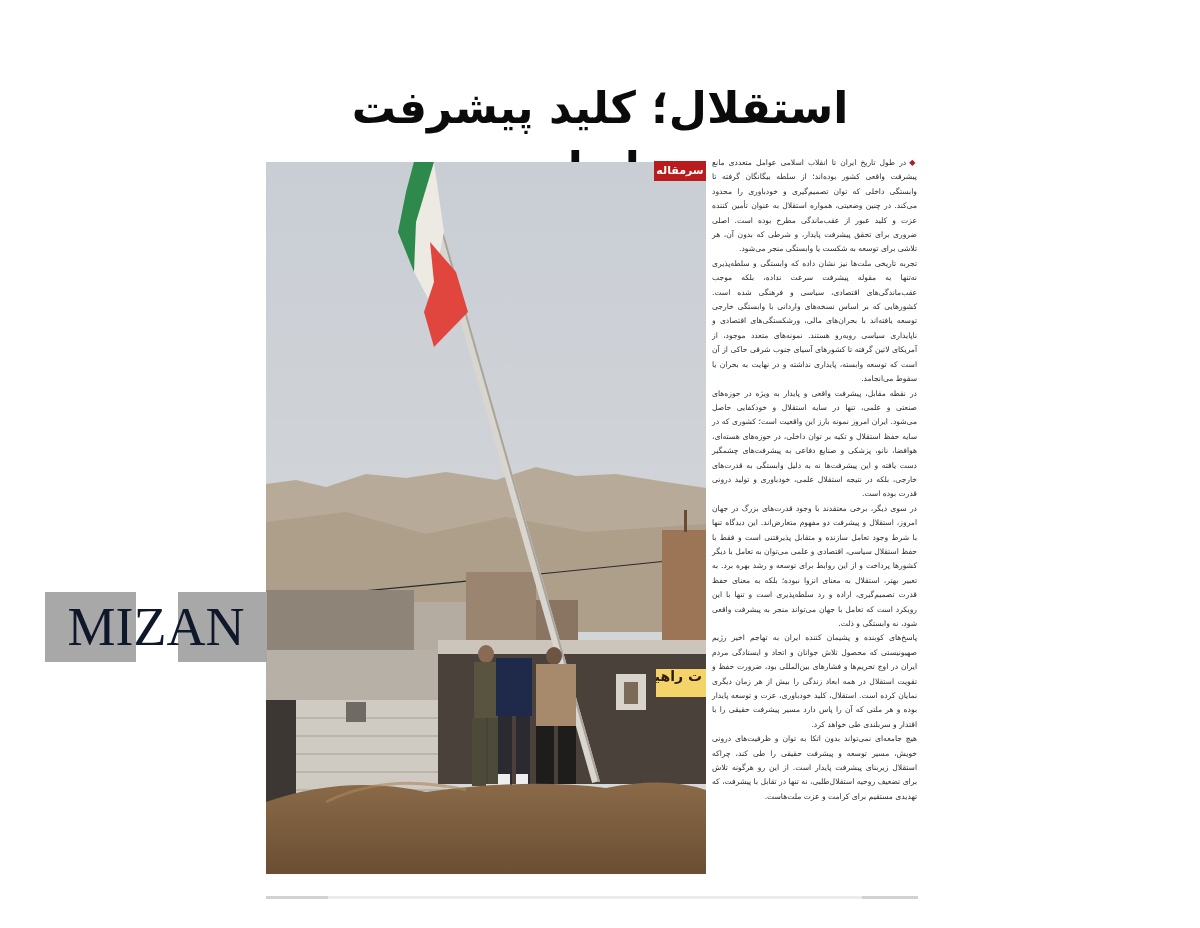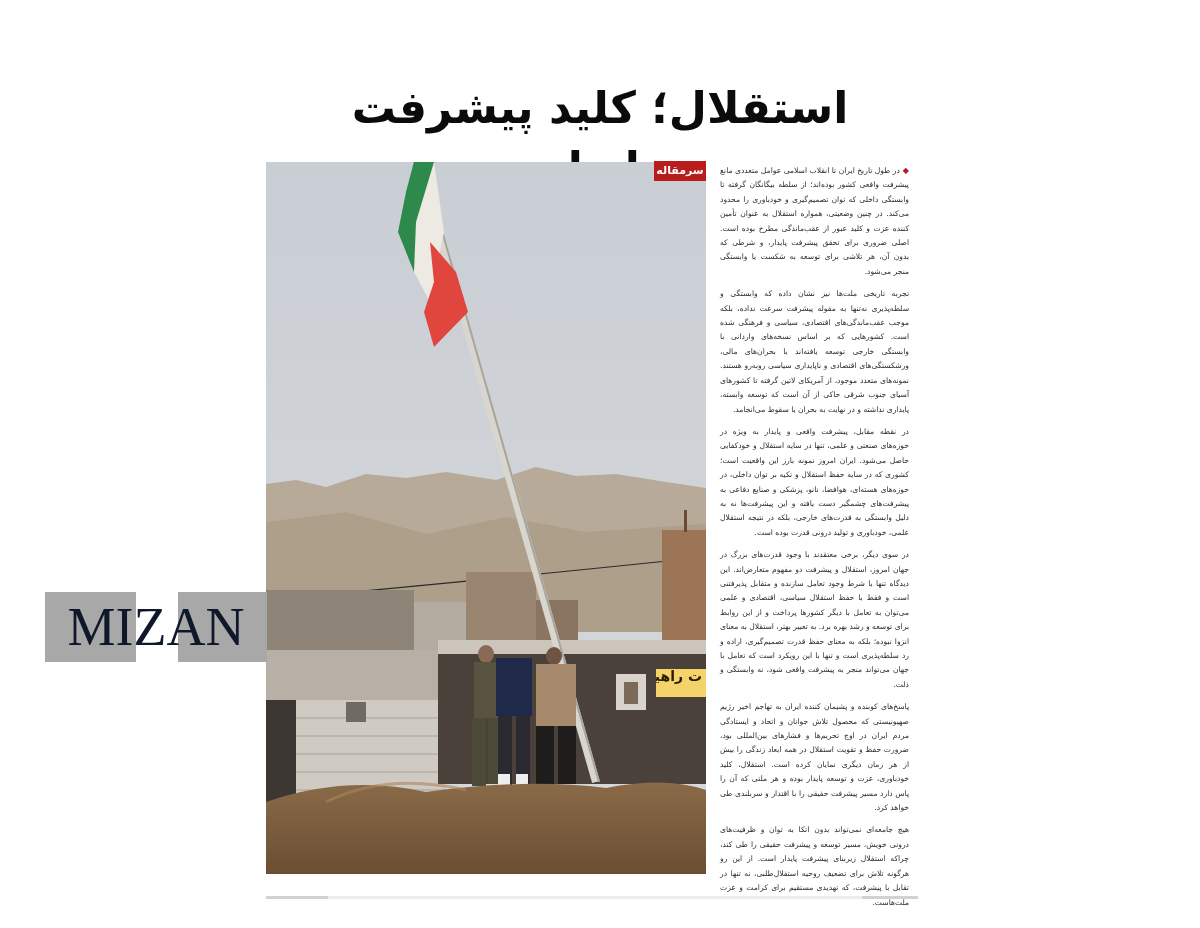--- a/index.html
+++ b/index.html
@@ -3,21 +3,21 @@
 <meta charset="utf-8">
 <style>
   html, body { margin:0; padding:0; }
   body { width:1200px; height:928px; background:#ffffff; position:relative; overflow:hidden; font-family:"DejaVu Sans", sans-serif; }
   .headline { position:absolute; left:300px; top:78px; width:600px; text-align:center; direction:rtl; font-family:"DejaVu Sans", sans-serif; font-weight:bold; font-size:44px; line-height:60px; color:#0b0b0b; letter-spacing:-1px; }
   .photo { position:absolute; left:266px; top:162px; width:440px; height:712px; overflow:hidden; background:#cfd3d8; }
   .photo svg { display:block; }
   .badge { position:absolute; left:654px; top:161px; width:52px; height:20px; background:#b91c1c; color:#fff; font-size:11px; font-weight:bold; text-align:center; line-height:20px; direction:rtl; z-index:3; }
   .shop-sign { position:absolute; left:656px; top:669px; width:50px; height:28px; background:#f3d36a; color:#2a1c05; font-size:14px; font-weight:bold; text-align:right; padding-right:4px; box-sizing:border-box; line-height:14px; direction:rtl; z-index:3; overflow:hidden; white-space:nowrap; }
   .article { position:absolute; left:712px; top:156px; width:205px; direction:rtl; text-align:justify; font-size:7.6px; line-height:14.4px; color:#2b2b2b; }
-  .article p { margin:8px; }
+  .article p { margin:0; }
   .article .start-icon { color:#b01e28; font-size:8px; margin-left:3px; }
   .watermark { position:absolute; left:45px; top:592px; width:222px; height:70px; background:#a8a8a8; z-index:4; }
   .watermark .wm-text { position:absolute; left:0; top:0; width:222px; height:70px; font-family:"Liberation Serif", serif; font-size:54px; line-height:70px; color:#0f172a; letter-spacing:0px; text-align:center; }
   .watermark .wm-box { position:absolute; left:91px; top:0; width:42px; height:70px; background:#ffffff; }
   .footer-rule { position:absolute; left:266px; top:896px; width:652px; height:3px; background:#ececec; }
   .footer-rule .l { position:absolute; left:0; top:0; width:62px; height:3px; background:#d2d2d2; }
   .footer-rule .r { position:absolute; right:0; top:0; width:56px; height:3px; background:#d2d2d2; }
 </style>
 </head>
 <body>

